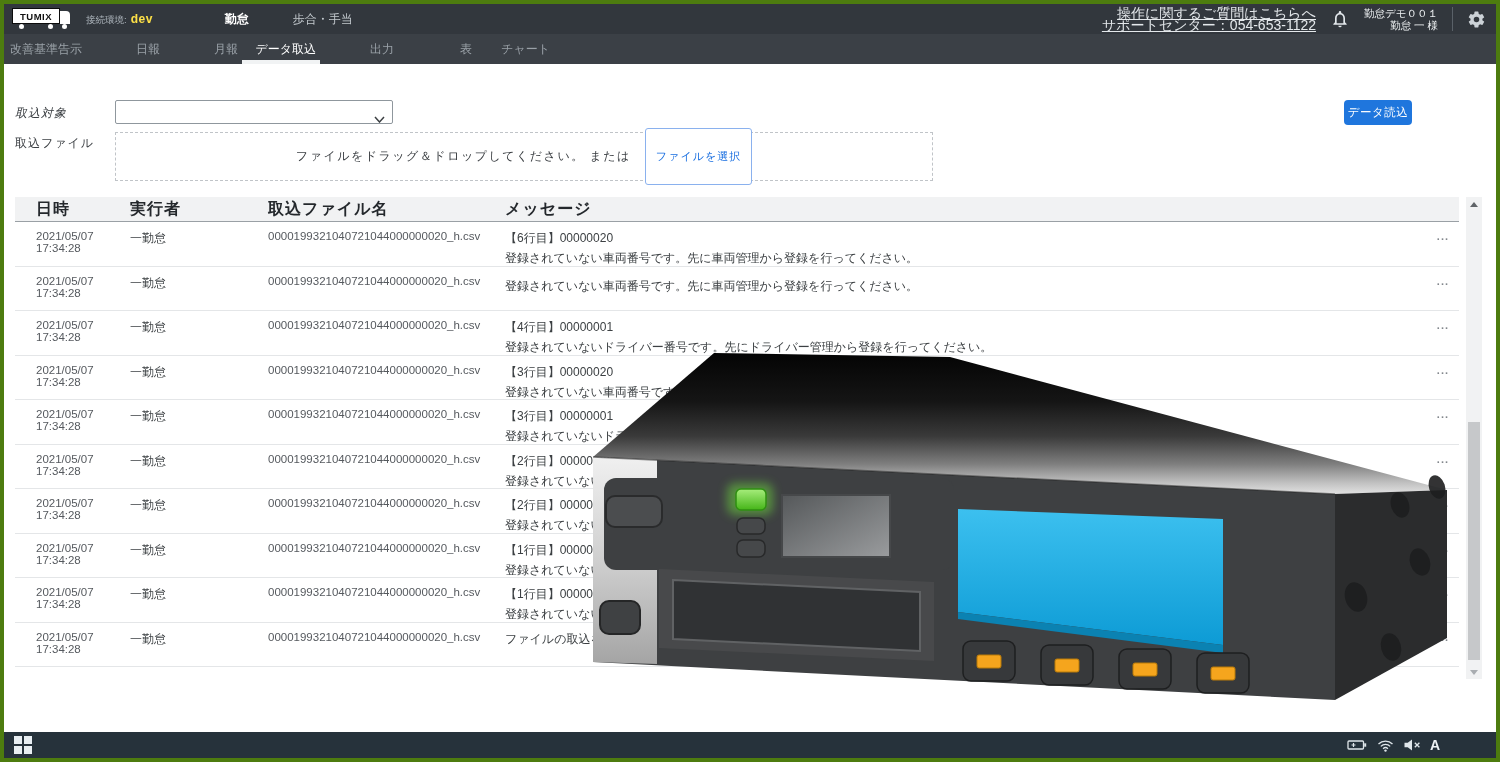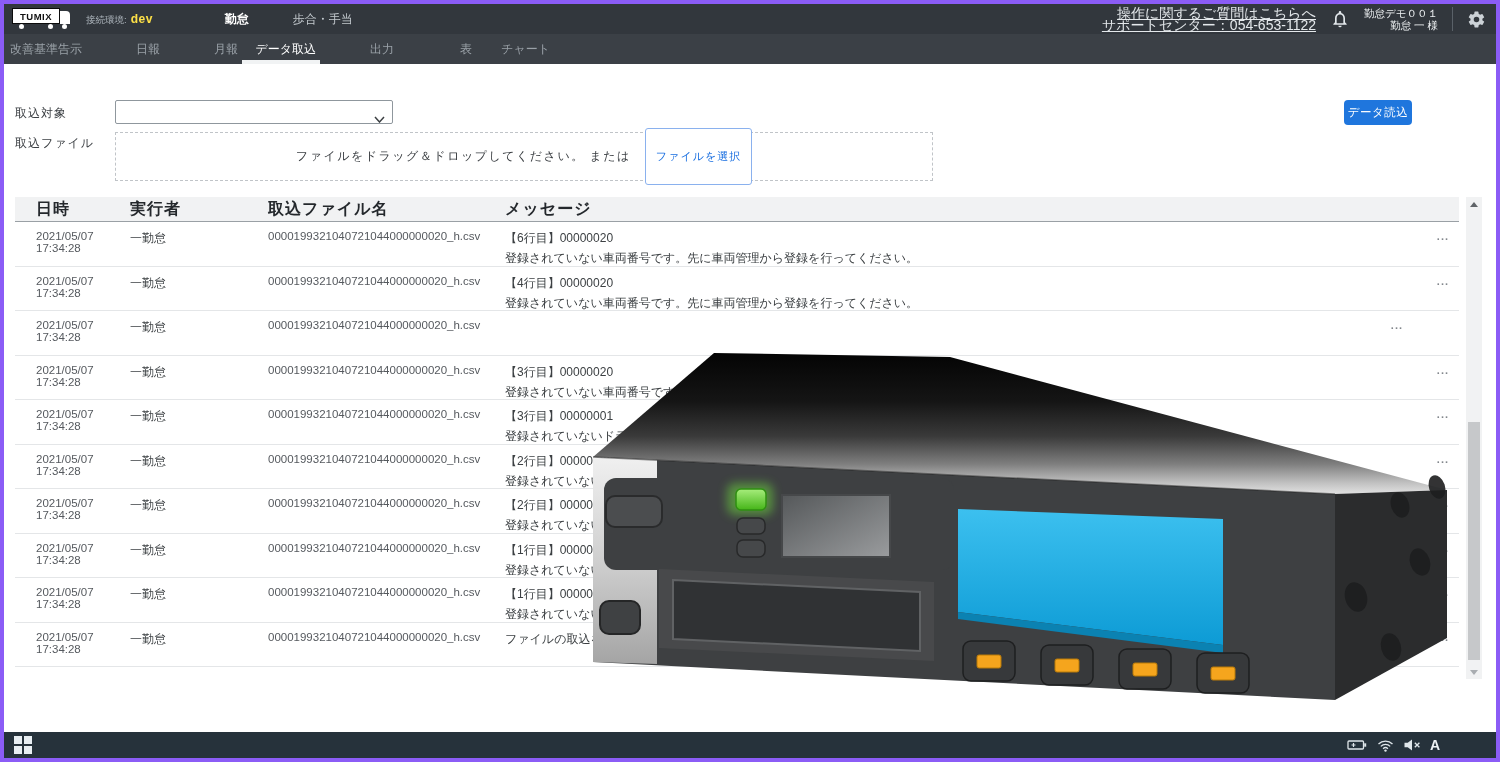--- a/index.html
+++ b/index.html
@@ -1,18 +1,18 @@
 <!DOCTYPE html>
 <html><head>
 <meta charset="utf-8">
 <style>
   * { margin:0; padding:0; box-sizing:border-box; }
   html,body { width:1500px; height:762px; overflow:hidden; background:#d9d9d9;
     font-family:"Liberation Sans","DejaVu Sans",sans-serif; }
-  .frame { position:relative; width:1500px; height:762px; border:4px solid #8b5cf6; background:#fff; }
+  .frame { position:relative; width:1500px; height:762px; border:4px solid #4d7c0f; background:#fff; }
 
   
   .header { position:absolute; left:0; top:0; width:1492px; height:30px; background:#32373d;
     display:flex; align-items:center; z-index:10; }
   .logo { position:relative; width:60px; height:24px; margin-left:8px; flex:0 0 auto; }
   .logo-body { position:absolute; left:0; top:1px; width:48px; height:16px; background:#fff;
     border:1px solid #0c0c0c; display:flex; align-items:center; justify-content:center; }
   .logo-body span { font-size:9.5px; font-weight:bold; color:#111; letter-spacing:.5px; }
   .logo-cab { position:absolute; left:48px; top:4px; width:10px; height:13px; background:#fff;
     border-radius:0 4px 0 0; }
@@ -137,21 +137,21 @@
   <div class="tabbar">
       <div class="tab">改善基準告示</div>
       <div class="tab">日報</div>
       <div class="tab">月報</div>
       <div class="tab active">データ取込</div>
       <div class="tab">出力</div>
       <div class="tab">表</div>
       <div class="tab">チャート</div>
     </div>
 
-  <div class="flabel" style="left:11px; top:101px;">取込対象</div>
+  <div class="flabel" style="left:11px; top:101px;font-style:italic;">取込対象</div>
   <div class="select">
     <span class="chev">
       <svg width="11" height="7" viewBox="0 0 11 7">
           <polyline points="1,1 5.5,6 10,1" fill="none" stroke="#3c4043" stroke-width="1.5"></polyline>
         </svg>
     </span>
   </div>
   <button class="load-btn">データ読込</button>
 
   <div class="flabel" style="left:11px; top:131px;">取込ファイル</div>
@@ -177,29 +177,32 @@
             <div class="msg-title">【6行目】00000020</div>
             <div class="msg-body">登録されていない車両番号です。先に車両管理から登録を行ってください。</div>
           </div>
           <div class="cell c-dots">...</div>
         </div>
         <div class="trow">
           <div class="cell c-date">2021/05/07 17:34:28</div>
           <div class="cell c-exec">一勤怠</div>
           <div class="cell c-file">0000199321040721044000000020_h.csv</div>
           <div class="cell c-msg">
-            <div class="msg-title">【4行目】00000020</div>
-            <div class="msg-body">登録されていない車両番号です。先に車両管理から登録を行ってください。</div>
-          </div>
-          <div class="cell c-dots">...</div>
-        </div>
-        <div class="trow">
-          <div class="cell c-date">2021/05/07 17:34:28</div>
-          <div class="cell c-exec">一勤怠</div>
-          <div class="cell c-file">0000199321040721044000000020_h.csv</div>
+            <div class="msg-body">登録されていない車両番号です。先に車両管理から登録を行ってください。</div>
+          </div>
+          <div class="cell c-dots">...</div>
+        </div>
+        <div class="trow">
+          <div class="cell c-date">2021/05/07 17:34:28</div>
+          <div class="cell c-exec">一勤怠</div>
+          <div class="cell c-file">0000199321040721044000000020_h.csv</div>
+          <div class="cell c-msg">
+            <div class="msg-title">【4行目】00000001</div>
+            <div class="msg-body">登録されていないドライバー番号です。先にドライバー管理から登録を行ってください。</div>
+          </div>
           <div class="cell c-dots">...</div>
         </div>
         <div class="trow">
           <div class="cell c-date">2021/05/07 17:34:28</div>
           <div class="cell c-exec">一勤怠</div>
           <div class="cell c-file">0000199321040721044000000020_h.csv</div>
           <div class="cell c-msg">
             <div class="msg-title">【3行目】00000020</div>
             <div class="msg-body">登録されていない車両番号です。先に車両管理から登録を行ってください。</div>
           </div>

